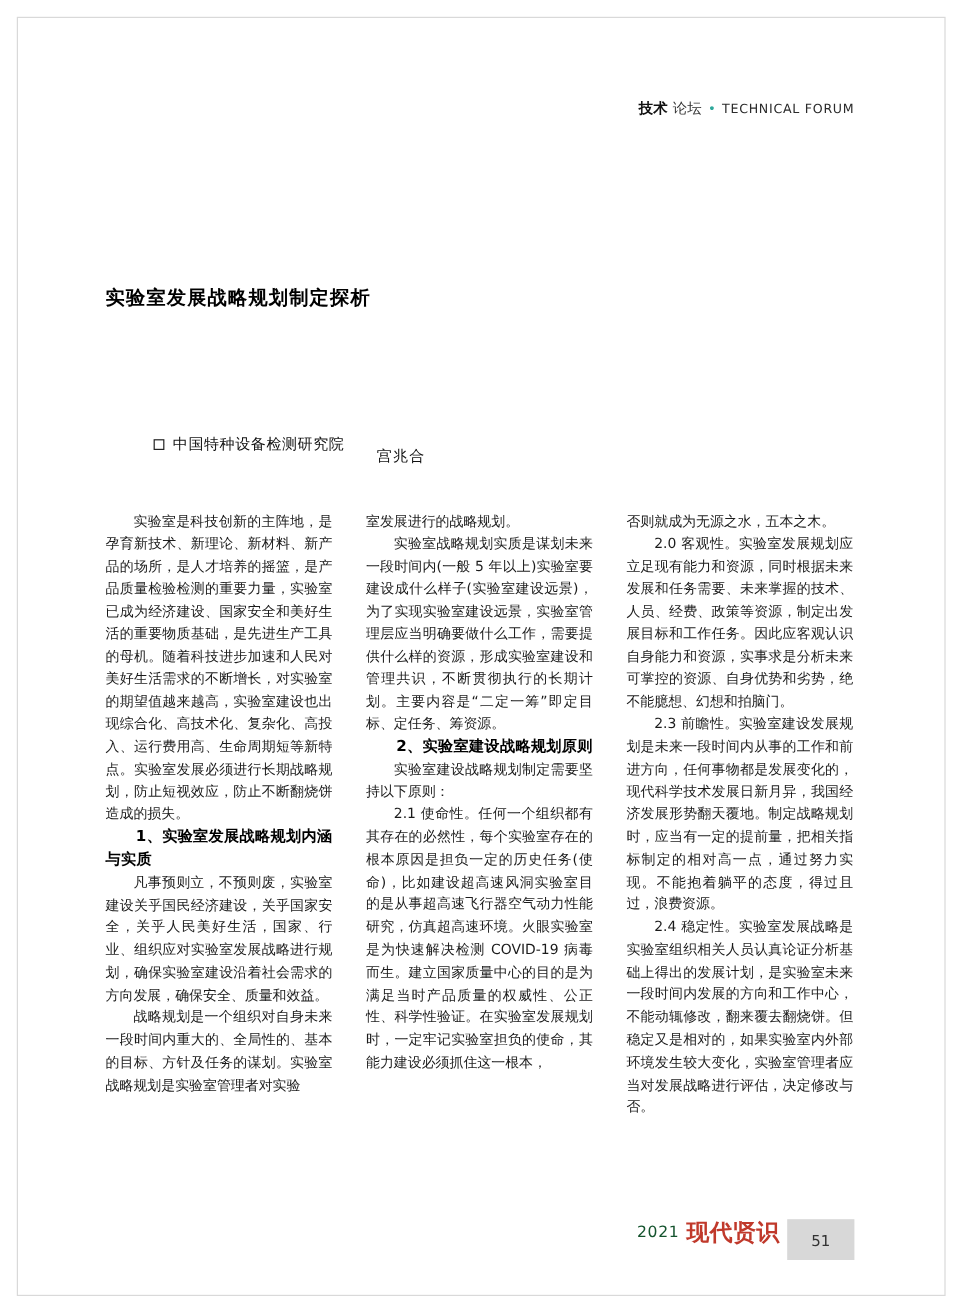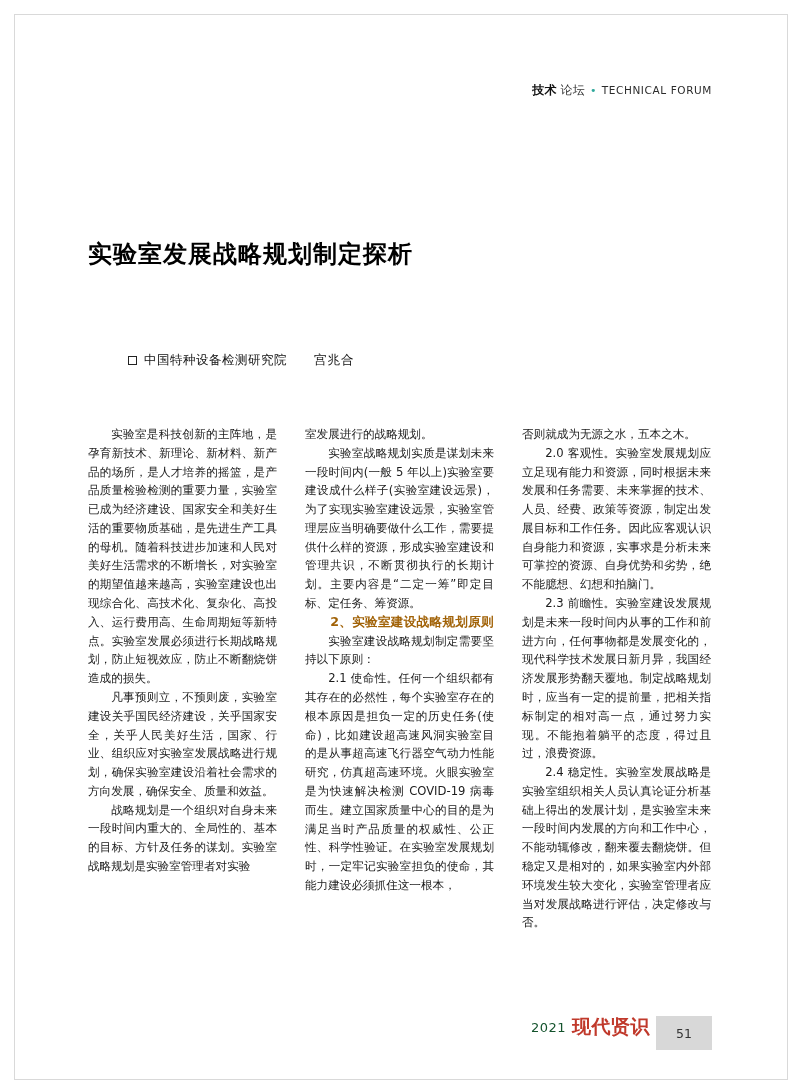--- a/index.html
+++ b/index.html
@@ -62,21 +62,21 @@
     color: #2b2b2b;
     font-size: 10.5px;
     letter-spacing: 0.6px;
   }
 
   
   .doc-title {
     position: absolute;
     left: 88px;
     top: 238px;
-    font-size: 24px;
+    font-size: 16px;
     font-weight: bold;
     letter-spacing: 1px;
     color: #000;
   }
 
   
   .author-line {
     position: absolute;
     left: 88px;
     top: 352px;
@@ -89,21 +89,21 @@
     padding-left: 40px;
   }
   .author-box {
     display: inline-block;
     width: 9px;
     height: 9px;
     border: 1px solid #222;
     box-sizing: border-box;
   }
   .author-affil { letter-spacing: 0.5px; }
-  .author-name { margin-left: 20px; letter-spacing: 1px; }
+  .author-name { margin-left: 20px; letter-spacing: 1px; margin-top: 20px; }
 
   
   .columns {
     position: absolute;
     left: 88px;
     top: 425px;
     width: 624px;
     height: 560px;
     display: flex;
     gap: 28px;
@@ -115,21 +115,21 @@
     color: #1b1b1b;
     text-align: justify;
     text-justify: inter-character;
   }
   .col p {
     margin: 0 0 0 0;
     text-indent: 2em;
   }
   .col p.noindent { text-indent: 0; }
   .section-head {
-    color: #a16207;
+    color: #000000;
     font-weight: bold;
     font-size: 12.6px;
     line-height: 1.5;
     margin: 7px 0 3px 0;
     text-indent: 0;
     letter-spacing: 0.3px;
   }
 
   
   .footer {
@@ -185,20 +185,21 @@
   <div class="author-line">
     <span class="author-box"></span>
     <span class="author-affil">中国特种设备检测研究院</span>
     <span class="author-name">宫兆合</span>
   </div>
 
   <div class="columns">
 
     <div class="col">
       <p>实验室是科技创新的主阵地，是孕育新技术、新理论、新材料、新产品的场所，是人才培养的摇篮，是产品质量检验检测的重要力量，实验室已成为经济建设、国家安全和美好生活的重要物质基础，是先进生产工具的母机。随着科技进步加速和人民对美好生活需求的不断增长，对实验室的期望值越来越高，实验室建设也出现综合化、高技术化、复杂化、高投入、运行费用高、生命周期短等新特点。实验室发展必须进行长期战略规划，防止短视效应，防止不断翻烧饼造成的损失。</p>
+      <p class="section-head">1、实验室发展战略规划内涵与实质</p>
       <p>凡事预则立，不预则废，实验室建设关乎国民经济建设，关乎国家安全，关乎人民美好生活，国家、行业、组织应对实验室发展战略进行规划，确保实验室建设沿着社会需求的方向发展，确保安全、质量和效益。</p>
       <p>战略规划是一个组织对自身未来一段时间内重大的、全局性的、基本的目标、方针及任务的谋划。实验室战略规划是实验室管理者对实验</p>
     </div>
 
     <div class="col">
       <p class="noindent">室发展进行的战略规划。</p>
       <p>实验室战略规划实质是谋划未来一段时间内(一般 5 年以上)实验室要建设成什么样子(实验室建设远景)，为了实现实验室建设远景，实验室管理层应当明确要做什么工作，需要提供什么样的资源，形成实验室建设和管理共识，不断贯彻执行的长期计划。主要内容是“二定一筹”即定目标、定任务、筹资源。</p>
       <p class="section-head">2、实验室建设战略规划原则</p>
       <p>实验室建设战略规划制定需要坚持以下原则：</p>
       <p>2.1 使命性。任何一个组织都有其存在的必然性，每个实验室存在的根本原因是担负一定的历史任务(使命)，比如建设超高速风洞实验室目的是从事超高速飞行器空气动力性能研究，仿真超高速环境。火眼实验室是为快速解决检测 COVID-19 病毒而生。建立国家质量中心的目的是为满足当时产品质量的权威性、公正性、科学性验证。在实验室发展规划时，一定牢记实验室担负的使命，其能力建设必须抓住这一根本，</p>

